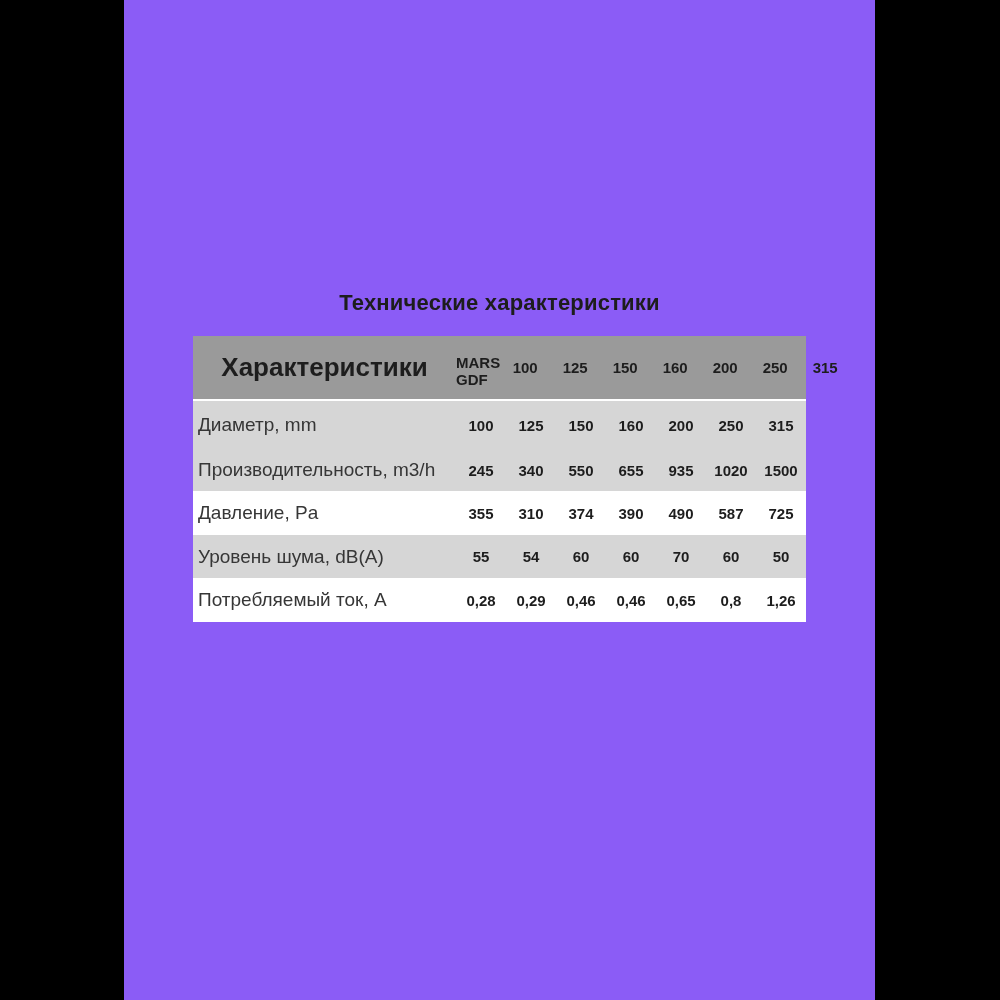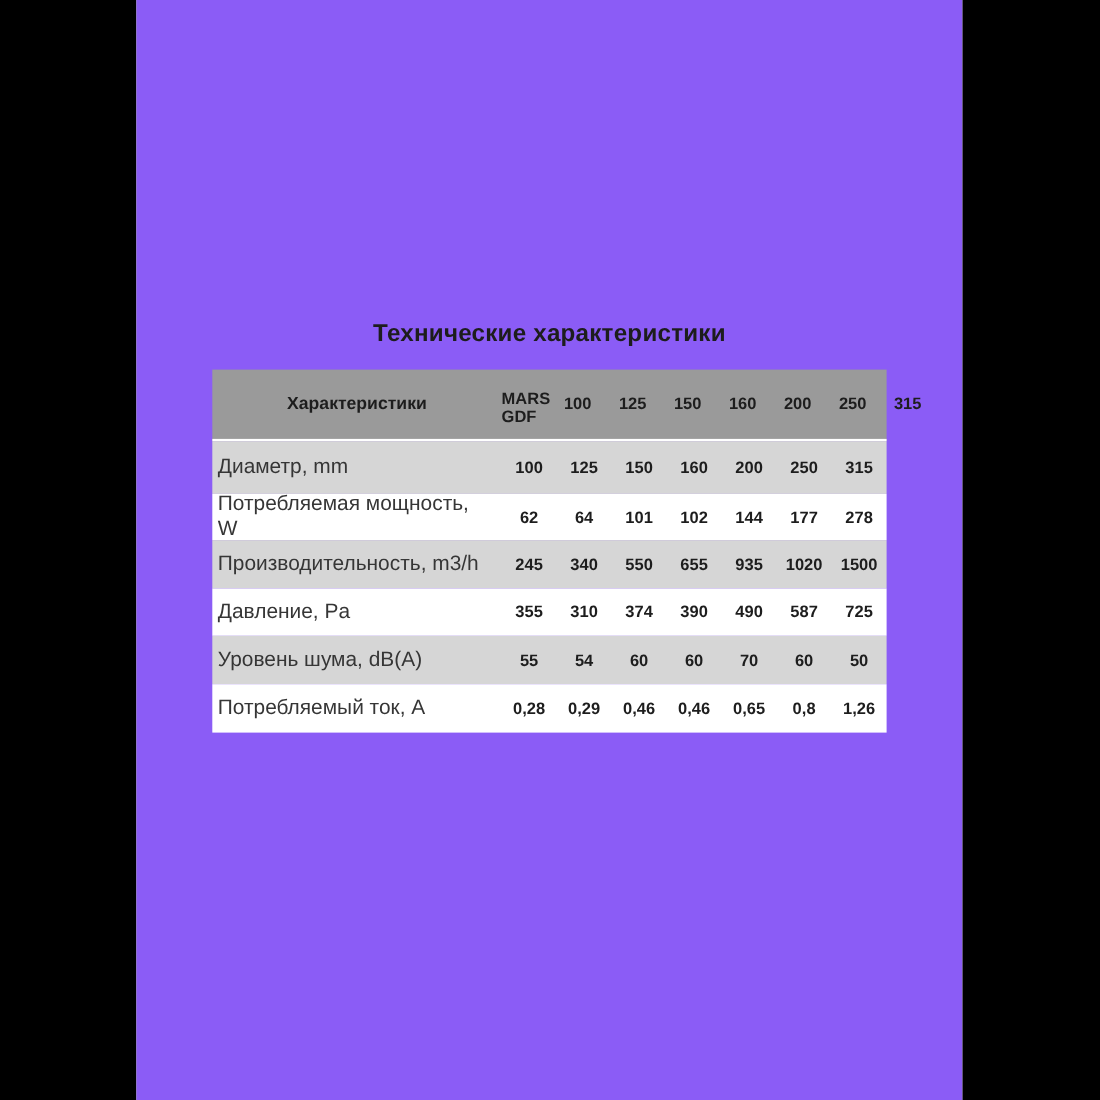--- a/index.html
+++ b/index.html
@@ -33,21 +33,21 @@
   .spec-table{
     position:absolute;top:336px;left:69px;width:613px;
     font-size:15px;color:var(--text);
   }
   .thead{
     display:flex;height:65px;background:var(--header-bg);
     border-bottom:2px solid #ffffff;
   }
   .th-label{
     width:263px;display:flex;align-items:center;justify-content:center;
-    font-size:16px;font-weight:700;color:var(--text);
+    font-size:26px;font-weight:700;color:var(--text);
   }
   .th-group{
     width:350px;display:flex;flex-direction:row;
   }
   .group-name{
     flex:1;display:flex;align-items:center;justify-content:center;
     font-size:15px;font-weight:700;padding-top:6px;
   }
   .sizes{
     flex:1;display:flex;align-items:center;
@@ -109,31 +109,20 @@
       <div class="row-label">Диаметр, mm</div>
       <div class="cell">100</div>
       <div class="cell">125</div>
       <div class="cell">150</div>
       <div class="cell">160</div>
       <div class="cell">200</div>
       <div class="cell">250</div>
       <div class="cell">315</div>
     </div>
 
-    <div class="row">
-      <div class="row-label">Потребляемая мощность,
-W</div>
-      <div class="cell">62</div>
-      <div class="cell">64</div>
-      <div class="cell">101</div>
-      <div class="cell">102</div>
-      <div class="cell">144</div>
-      <div class="cell">177</div>
-      <div class="cell">278</div>
-    </div>
 
     <div class="row alt">
       <div class="row-label">Производительность, m3/h</div>
       <div class="cell">245</div>
       <div class="cell">340</div>
       <div class="cell">550</div>
       <div class="cell">655</div>
       <div class="cell">935</div>
       <div class="cell">1020</div>
       <div class="cell">1500</div>

